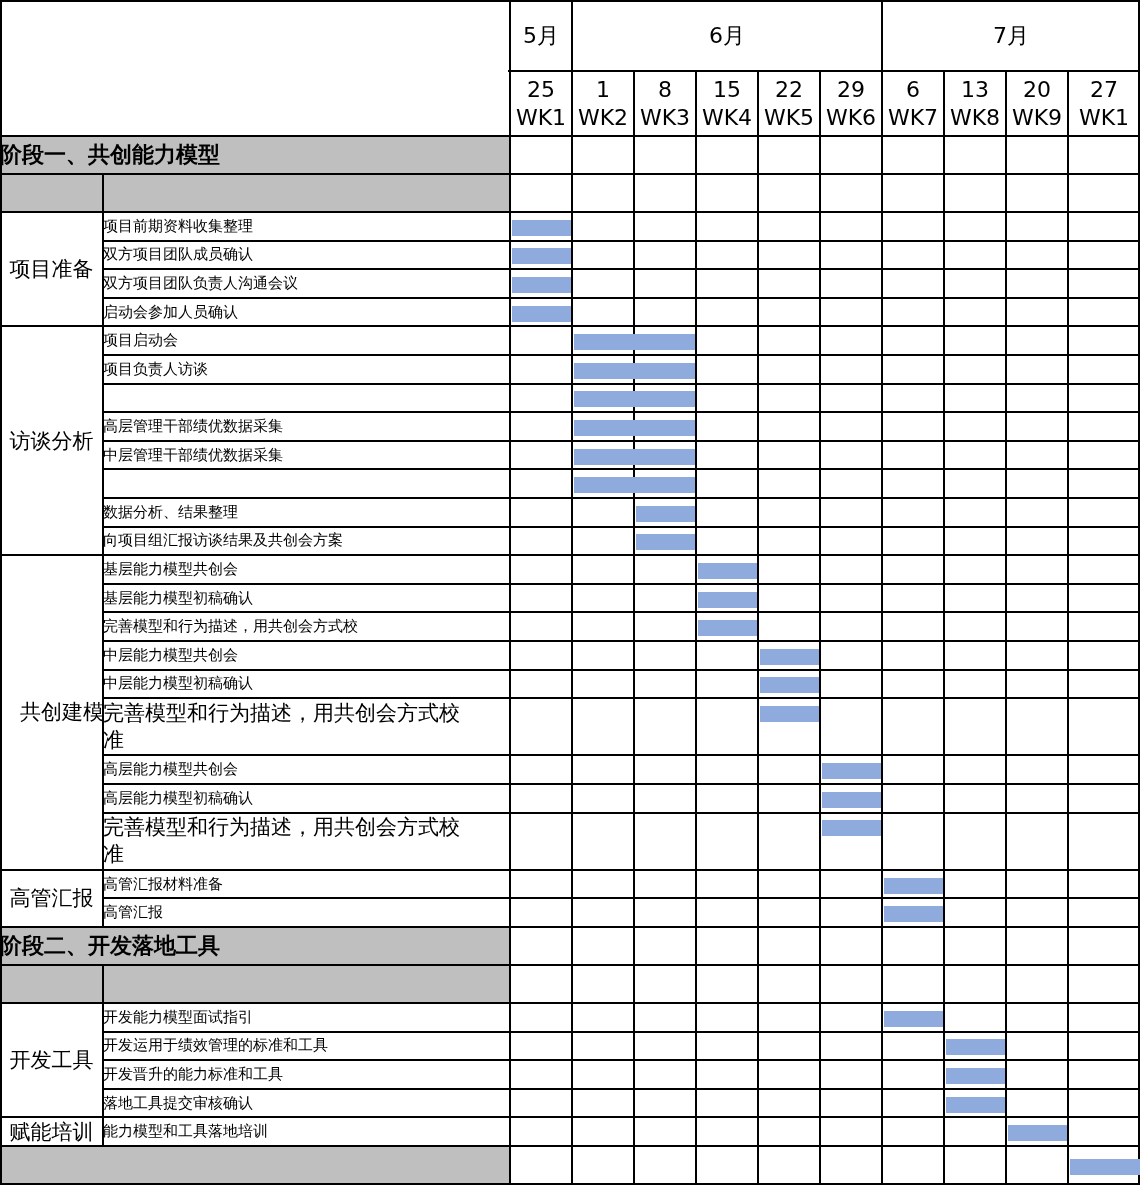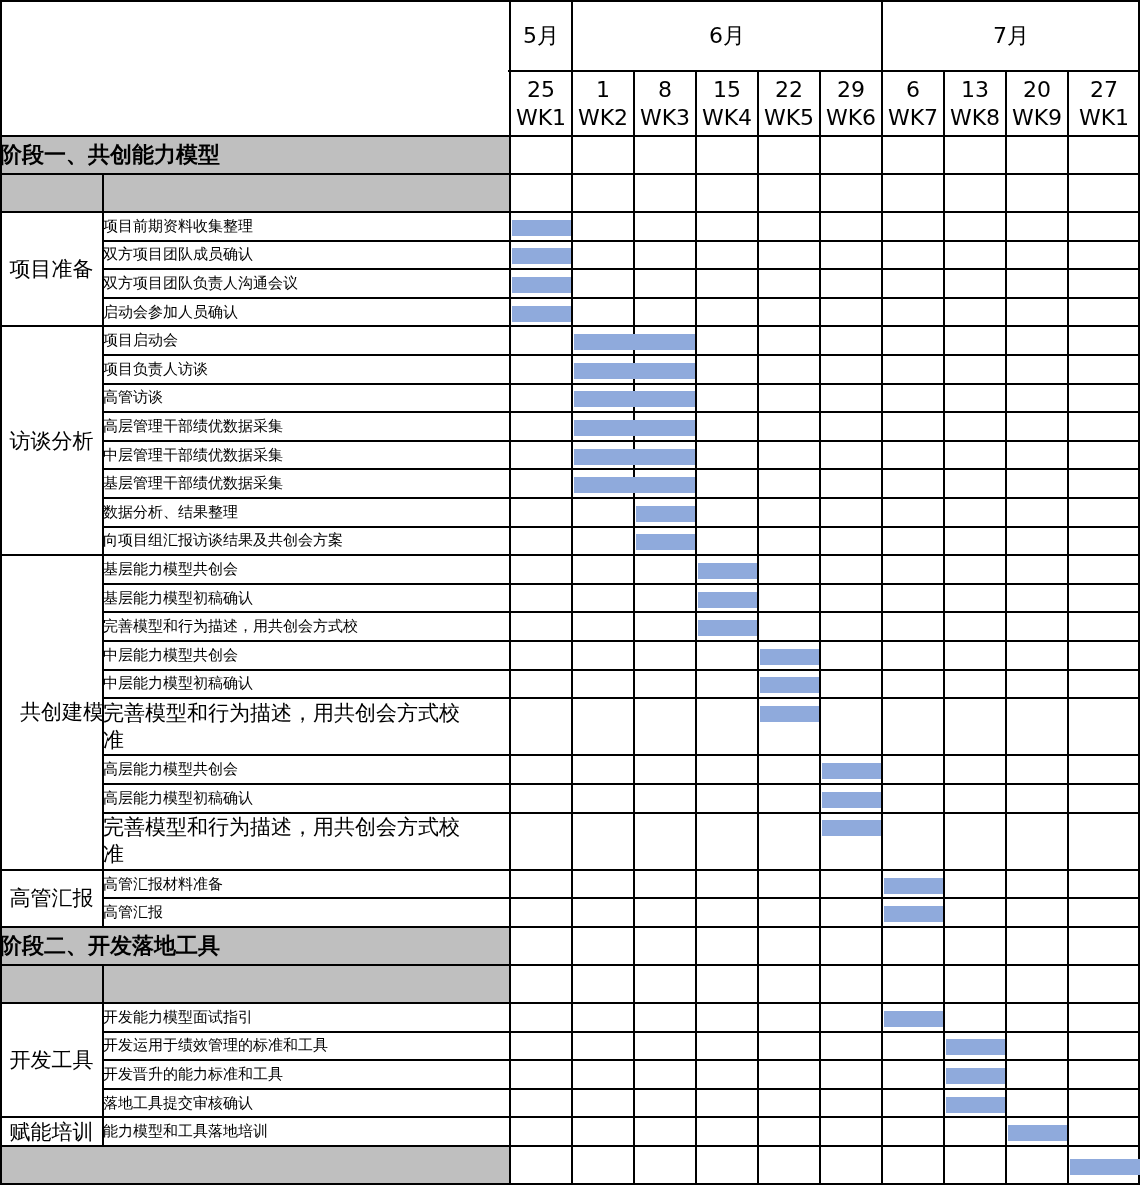--- a/index.html
+++ b/index.html
@@ -53,24 +53,22 @@
     <div class="cell center bold hdr gray" style="left: 0px; top: 174px; width: 103px; height: 38px; background: rgb(191, 191, 191);"></div>
     <div class="cell center bold hdr gray" style="left: 103px; top: 174px; width: 407px; height: 38px; background: rgb(191, 191, 191);"></div>
     <div class="cell center module" style="left: 0px; top: 212px; width: 103px; height: 114.4px;">项目准备</div>
     <div class="cell left task" style="left: 103px; top: 212px; width: 407px; height: 28.6px;">项目前期资料收集整理</div>
     <div class="cell left task" style="left: 103px; top: 240.6px; width: 407px; height: 28.6px;">双方项目团队成员确认</div>
     <div class="cell left task" style="left: 103px; top: 269.2px; width: 407px; height: 28.6px;">双方项目团队负责人沟通会议</div>
     <div class="cell left task" style="left: 103px; top: 297.8px; width: 407px; height: 28.6px;">启动会参加人员确认</div>
     <div class="cell center module" style="left: 0px; top: 326.4px; width: 103px; height: 228.8px;">访谈分析</div>
     <div class="cell left task" style="left: 103px; top: 326.4px; width: 407px; height: 28.6px;">项目启动会</div>
     <div class="cell left task" style="left: 103px; top: 355px; width: 407px; height: 28.6px;">项目负责人访谈</div>
-    <div class="cell left task" style="left: 103px; top: 383.6px; width: 407px; height: 28.6px;">高管访谈</div>
     <div class="cell left task" style="left: 103px; top: 412.2px; width: 407px; height: 28.6px;">高层管理干部绩优数据采集</div>
     <div class="cell left task" style="left: 103px; top: 440.8px; width: 407px; height: 28.6px;">中层管理干部绩优数据采集</div>
-    <div class="cell left task" style="left: 103px; top: 469.4px; width: 407px; height: 28.6px;">基层管理干部绩优数据采集</div>
     <div class="cell left task" style="left: 103px; top: 498px; width: 407px; height: 28.6px;">数据分析、结果整理</div>
     <div class="cell left task" style="left: 103px; top: 526.6px; width: 407px; height: 28.6px;">向项目组汇报访谈结果及共创会方案</div>
     <div class="cell center module" style="left: 0px; top: 555.2px; width: 124px; height: 314.6px;">共创建模</div>
     <div class="cell left task" style="left: 103px; top: 583.8px; width: 407px; height: 28.6px;">基层能力模型初稿确认</div>
     <div class="cell left task" style="left: 103px; top: 555.2px; width: 407px; height: 28.6px;">基层能力模型共创会</div>
     <div class="cell left task" style="left: 103px; top: 612.4px; width: 407px; height: 28.6px;">完善模型和行为描述，用共创会方式校</div>
     <div class="cell left task" style="left: 103px; top: 641px; width: 407px; height: 28.6px;">中层能力模型共创会</div>
     <div class="cell left task" style="left: 103px; top: 669.6px; width: 407px; height: 28.6px;">中层能力模型初稿确认</div>
     <div class="cell left task2" style="left: 103px; top: 698.2px; width: 407px; height: 57.2px;">完善模型和行为描述，用共创会方式校
 准</div>

